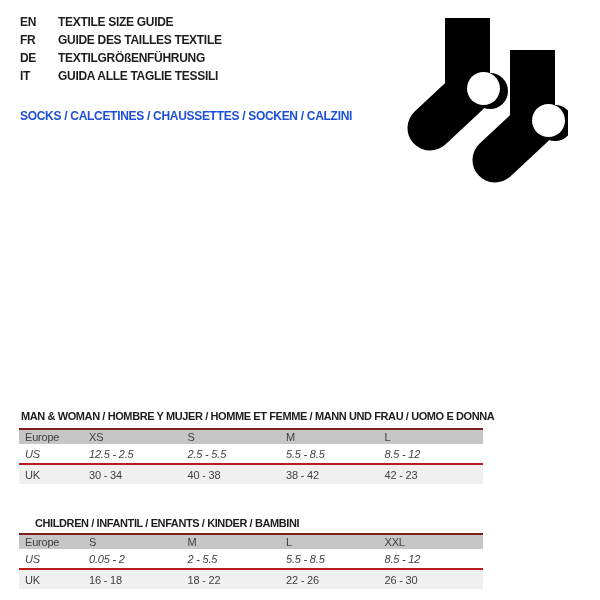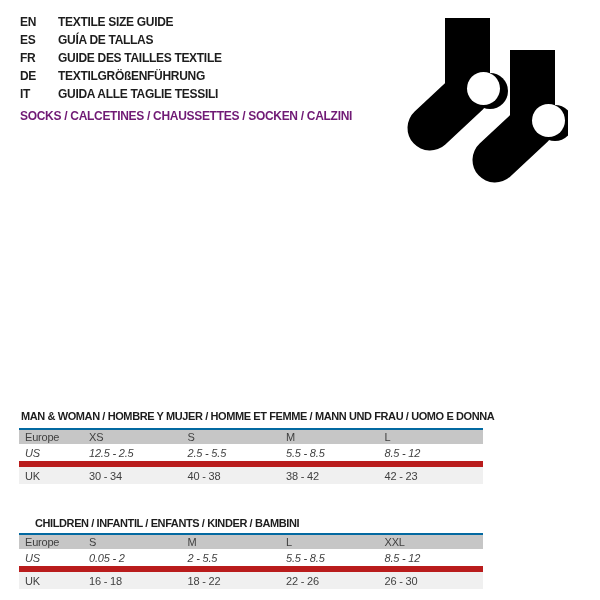--- a/index.html
+++ b/index.html
@@ -8,59 +8,55 @@
   .page { position: relative; width: 568px; height: 600px; background: #fff; overflow: hidden; }
 
   
   .lang-block { position: absolute; left: 20px; top: 13px; }
   .lang-row { display: flex; line-height: 18px; font-size: 12px; font-weight: bold;
               letter-spacing: -0.3px; color: #1d1d1d; white-space: nowrap; }
   .lang-code { width: 38px; flex: 0 0 38px; }
 
   
   .category-heading { position: absolute; left: 20px; top: 109px; font-size: 12px;
-              font-weight: bold; letter-spacing: -0.3px; color: #701a75; white-space: nowrap; }
+              font-weight: bold; letter-spacing: -0.3px; color: #1d4ed8; white-space: nowrap; }
 
   
   .socks-icon { position: absolute; left: 390px; top: 0; width: 210px; height: 190px; }
   .socks-icon .heel-hole { fill: #ffffff; }
   .socks-icon .sock-foot { fill: none; }
 
   
   .size-table { position: absolute; left: 19px; width: 464px; }
   .size-table.t1 { top: 410px; }
   .size-table.t2 { top: 517px; }
   .table-title { font-size: 11px; font-weight: bold; letter-spacing: -0.4px;
                  color: #1d1d1d; line-height: 12px; margin: 0 0 0 2px; white-space: nowrap; }
   .size-table.t1 .table-title { margin-bottom: 6px; text-align: center; }
   .size-table.t2 .table-title { margin-bottom: 4px; margin-left: 16px; }
 
   table { width: 100%; border-collapse: collapse; table-layout: fixed;
           font-size: 11px; color: #3f3f3f; letter-spacing: -0.2px; }
-  thead tr { background: #c6c6c6; border-top: 2px solid #0369a1; }
+  thead tr { background: #c6c6c6; border-top: 2px solid #7f1d1d; }
   th { font-weight: normal; height: 15px; text-align: left; vertical-align: middle; }
   td { height: 20px; text-align: left; vertical-align: middle; }
   th.col-region, td.col-region { text-align: left; padding-left: 6px; }
   col.region { width: 70px; }
   tbody tr.row-us { background: #ffffff; font-style: italic; }
-  tbody tr.row-uk { background: #f0f0f0; border-top: 6px solid #b91c1c; }
+  tbody tr.row-uk { background: #f0f0f0; border-top: 2px solid #b91c1c; }
 </style>
 </head>
 <body>
 
 <div class="page">
 
   <div class="lang-block">
     <div class="lang-row">
       <span class="lang-code">EN</span>
       <span class="lang-label">TEXTILE SIZE GUIDE</span>
-    </div>
-    <div class="lang-row">
-      <span class="lang-code">ES</span>
-      <span class="lang-label">GUÍA DE TALLAS</span>
     </div>
     <div class="lang-row">
       <span class="lang-code">FR</span>
       <span class="lang-label">GUIDE DES TAILLES TEXTILE</span>
     </div>
     <div class="lang-row">
       <span class="lang-code">DE</span>
       <span class="lang-label">TEXTILGRÖßENFÜHRUNG</span>
     </div>
     <div class="lang-row">

